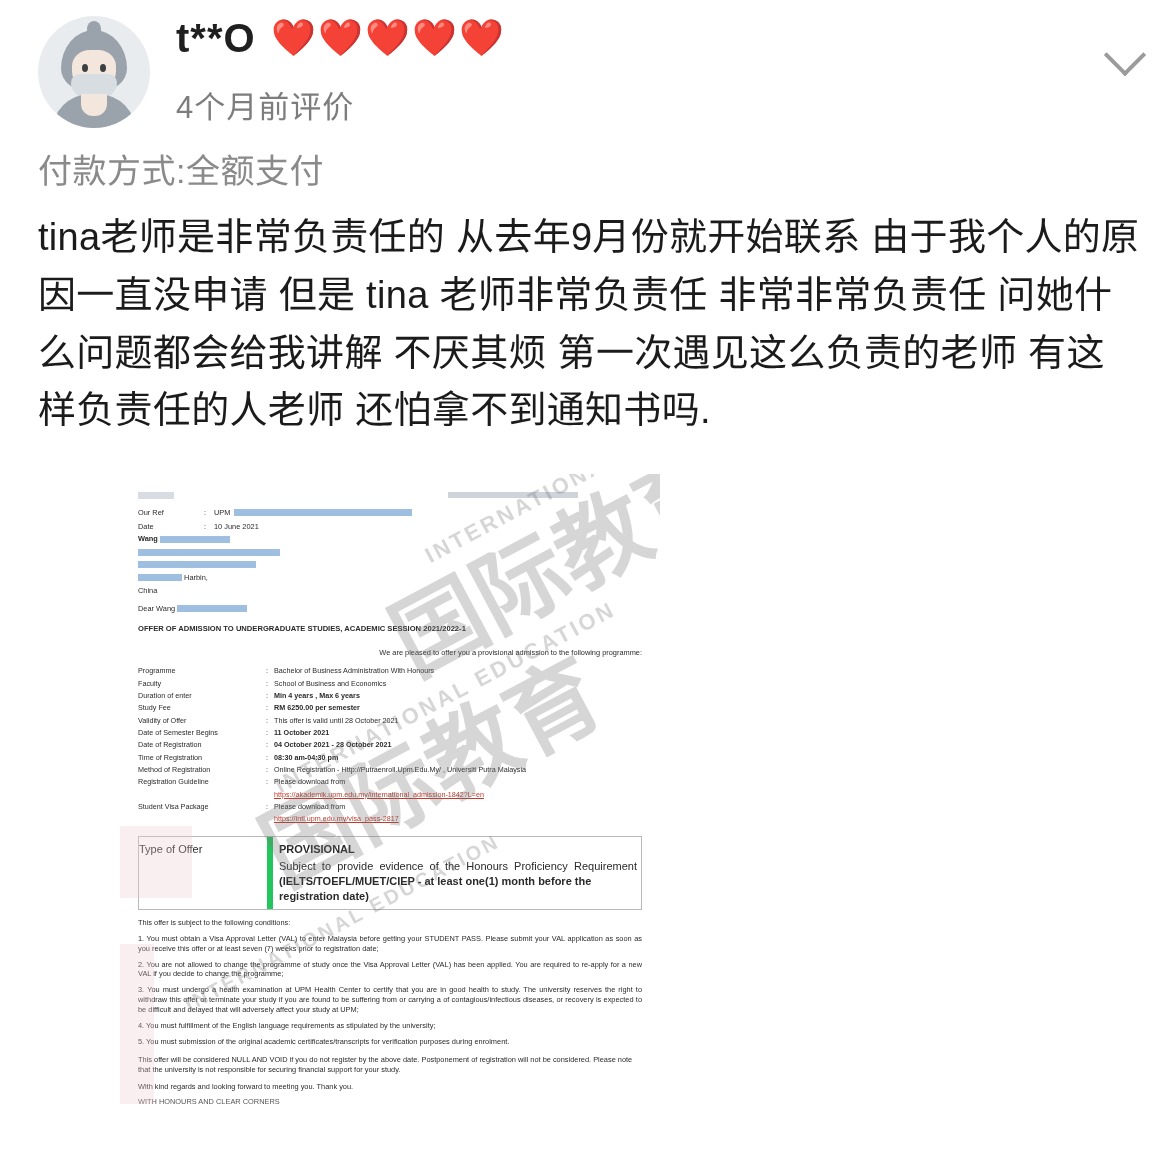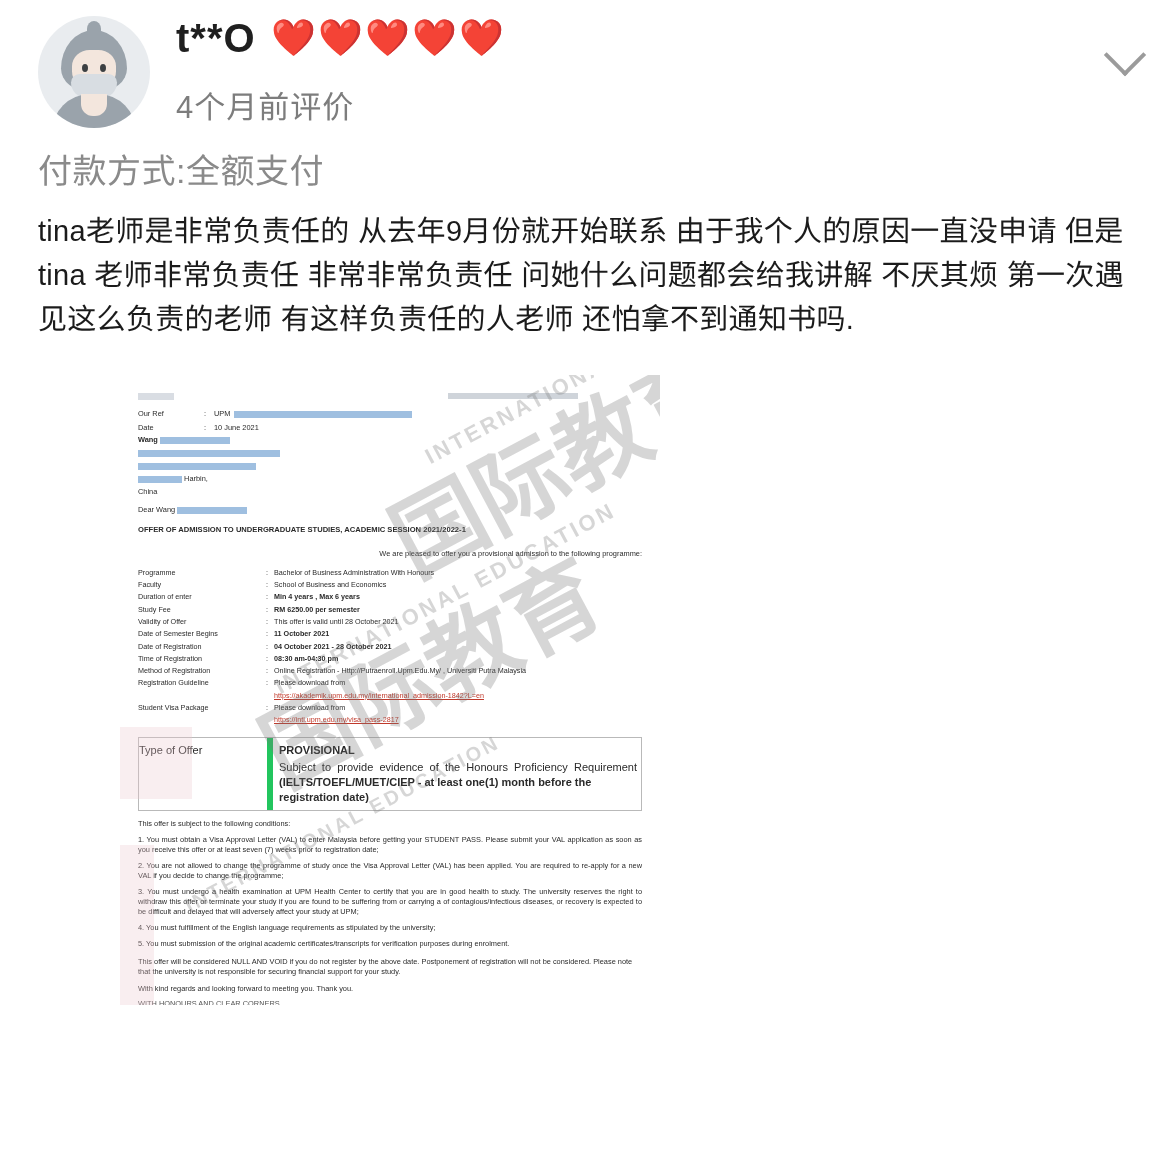--- a/index.html
+++ b/index.html
@@ -143,21 +143,21 @@
 
   
   .payment-line {
     padding: 4px 30px 0 38px;
     font-size: 34px;
     color: #8a8a8a;
     letter-spacing: 0.5px;
   }
   .review-body {
     padding: 16px 30px 0 38px;
-    font-size: 29px;
+    font-size: 38px;
     line-height: 1.52;
     color: #1b1b1b;
     letter-spacing: 0.3px;
   }
 
   
   .doc-wrap {
     margin: 34px 0 0 120px;
     width: 540px;
     height: 630px;

